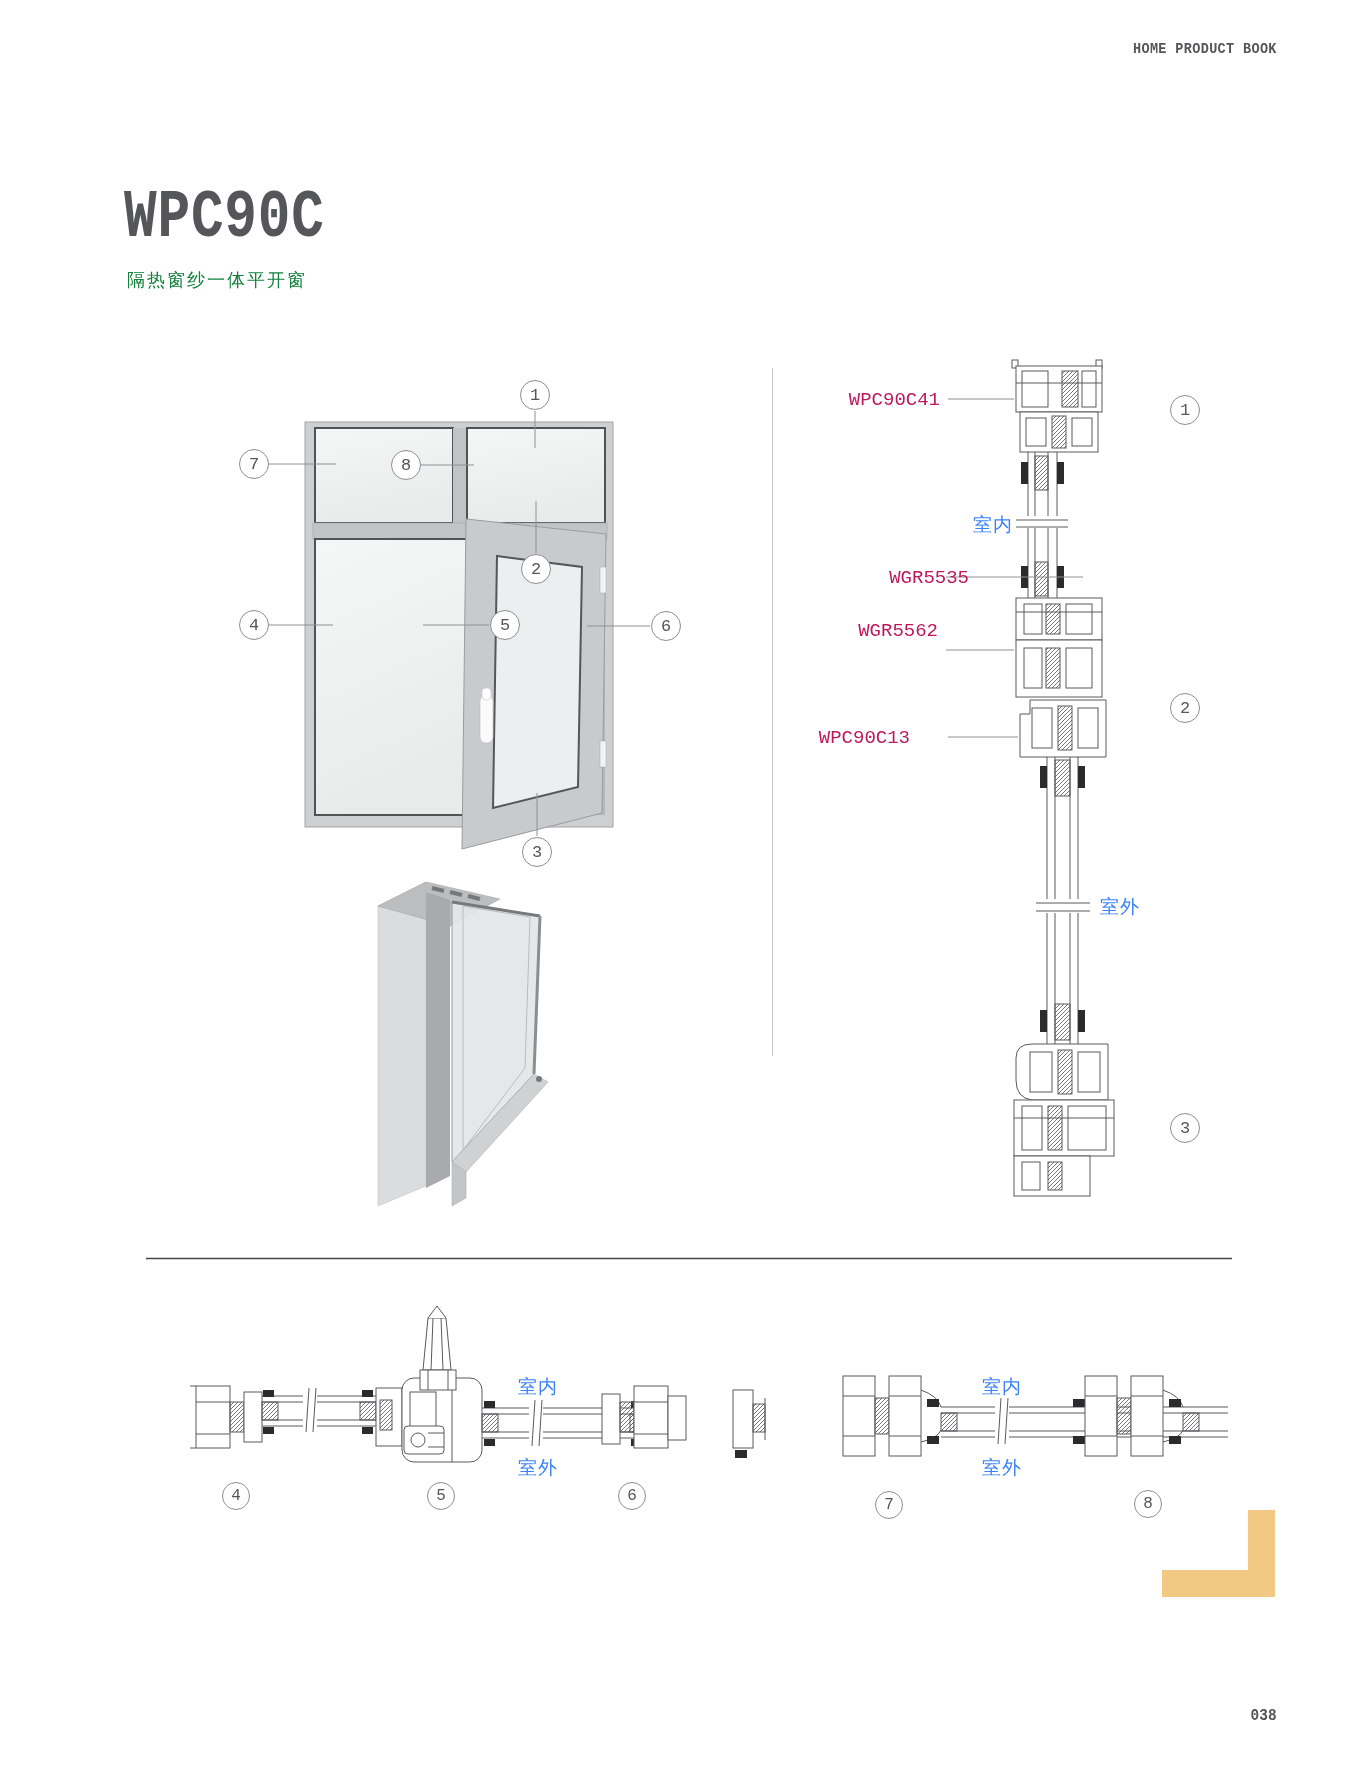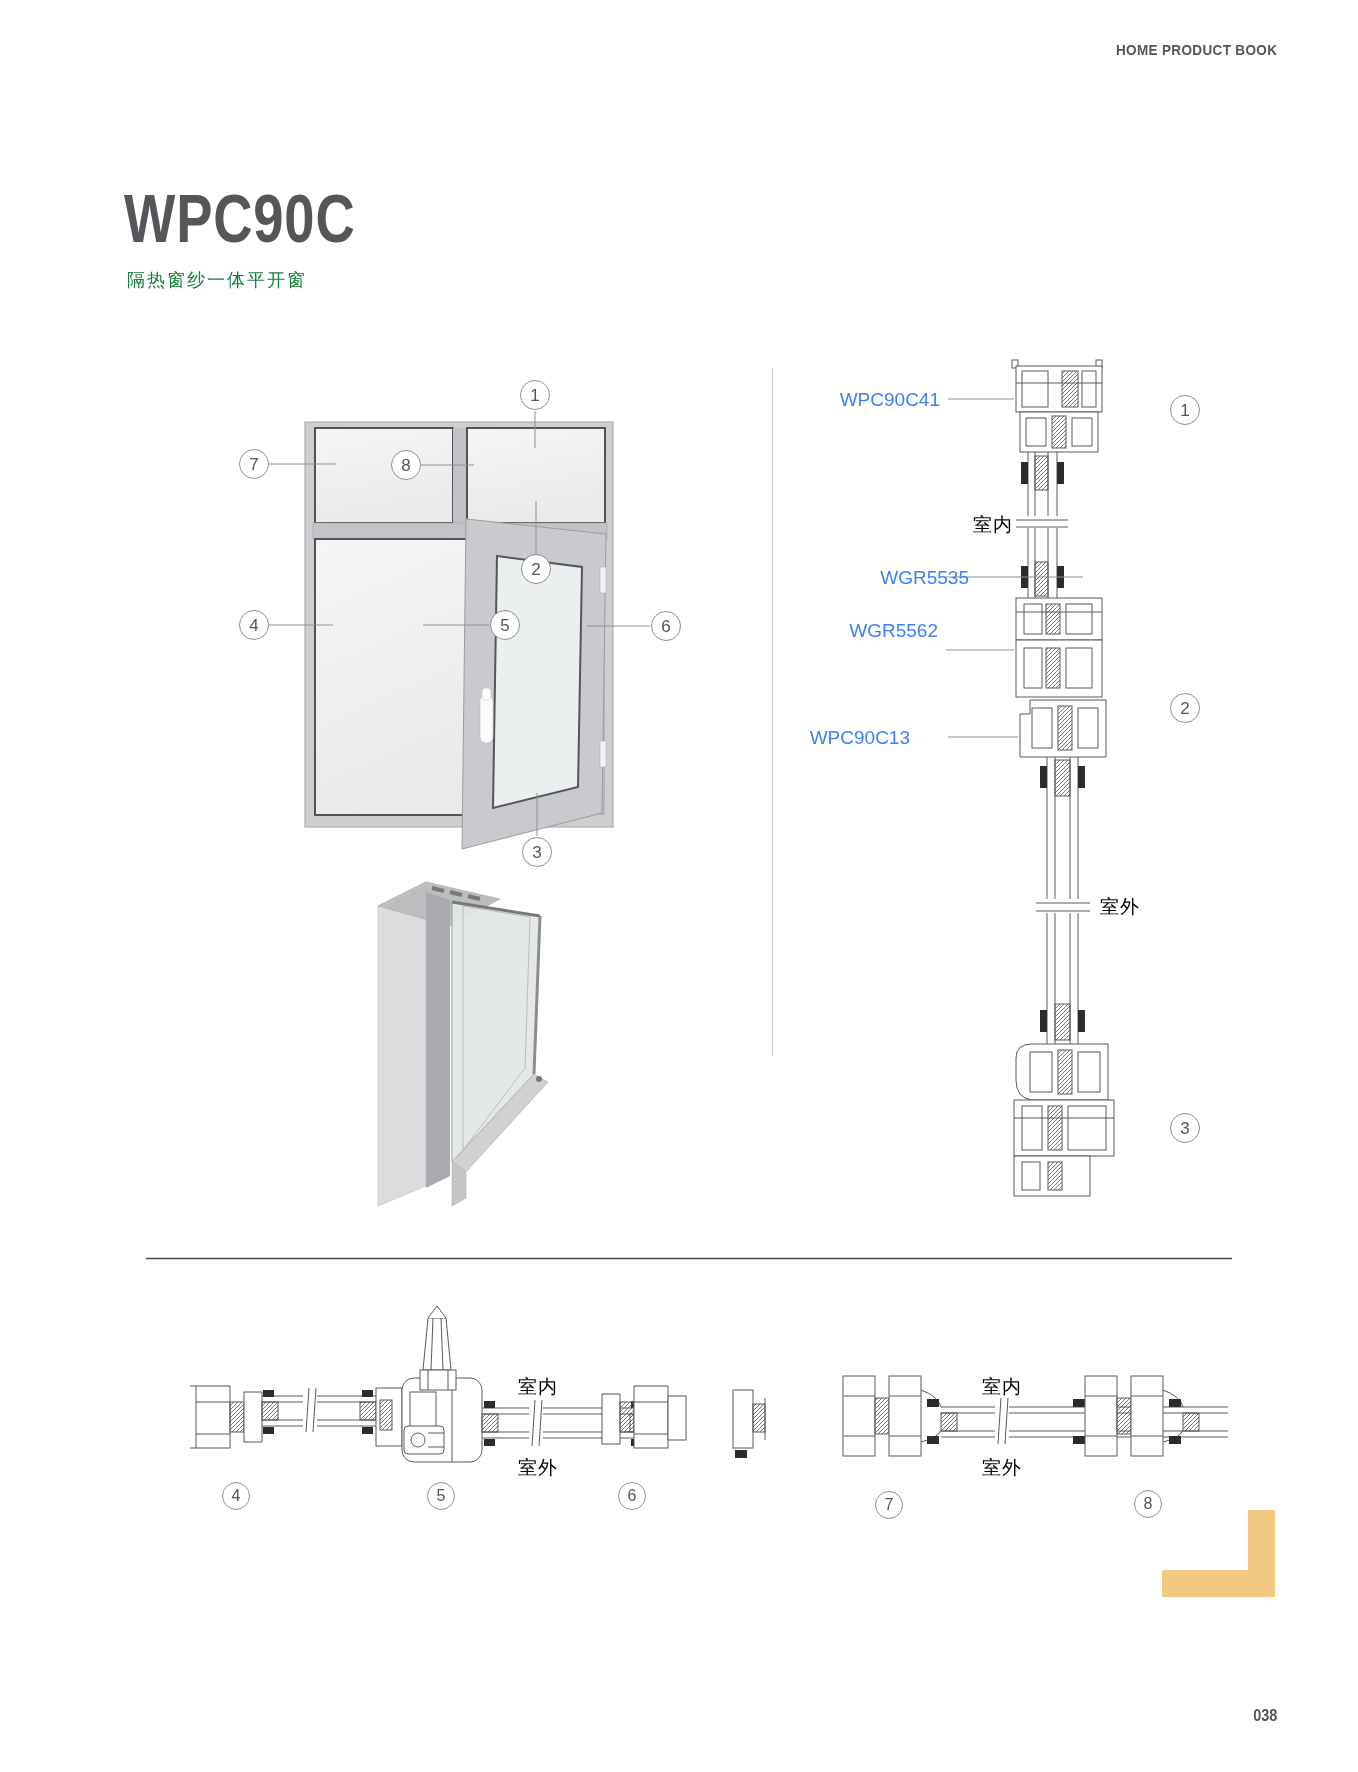--- a/index.html
+++ b/index.html
@@ -1,18 +1,18 @@
 <!DOCTYPE html>
 <html><head>
 <meta charset="utf-8">
 <style>
   html,body{margin:0;padding:0;background:#ffffff;}
   #page{
     position:relative;width:1358px;height:1772px;background:#fff;
-    font-family:Liberation Sans, sans-serif;color:#55565A;overflow:hidden;
+    font-family:Liberation Mono, monospace;color:#55565A;overflow:hidden;
   }
   .abs{position:absolute;}
   
   .header-title{
     top:41px;right:81px;font-size:15px;font-weight:700;letter-spacing:.4px;
     transform:scaleX(.9);transform-origin:100% 0;color:#55565A;white-space:nowrap;
   }
   .model-title{
     top:184px;left:124px;font-size:68px;font-weight:700;line-height:1;
     letter-spacing:1px;transform:scaleX(.8);transform-origin:0 0;color:#55565A;white-space:nowrap;
@@ -27,24 +27,24 @@
   
   .callout{
     position:absolute;box-sizing:border-box;border:1px solid #8D8E91;border-radius:50%;
     background:#fff;display:flex;align-items:center;justify-content:center;
     color:#55565A;font-size:17px;line-height:1;
   }
   .c30{width:30px;height:30px;}
   .c28{width:28px;height:28px;font-size:16px;}
   
   .profile-label{
-    position:absolute;width:130px;text-align:right;font-size:19px;color:#3b82f6;white-space:nowrap;
+    position:absolute;width:130px;text-align:right;font-size:19px;color:#be185d;white-space:nowrap;
   }
   .room-label{
-    position:absolute;font-size:19px;letter-spacing:1px;color:#000000;white-space:nowrap;
+    position:absolute;font-size:19px;letter-spacing:1px;color:#3b82f6;white-space:nowrap;
   }
   
   .accent{position:absolute;background:#F1C983;}
   svg.art{position:absolute;left:0;top:0;}
 </style>
 </head>
 <body>
 
 <div id="page">
 

